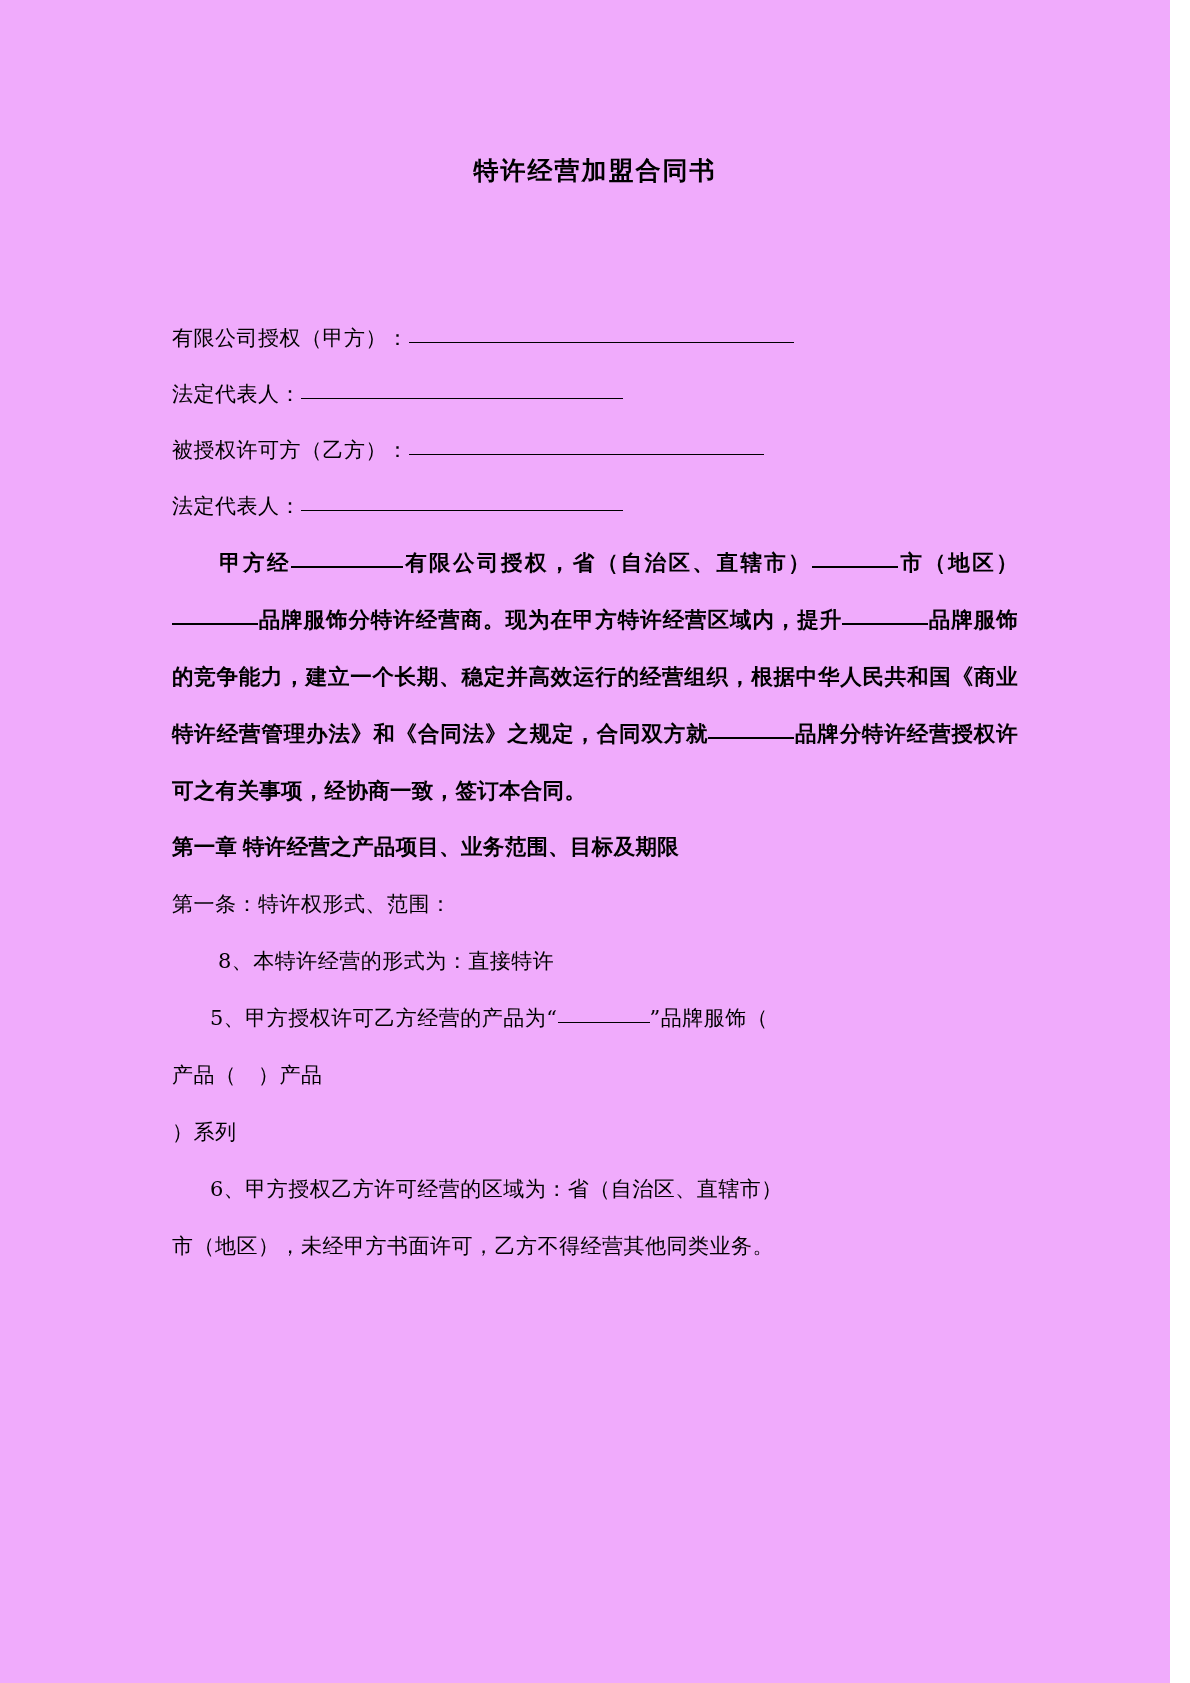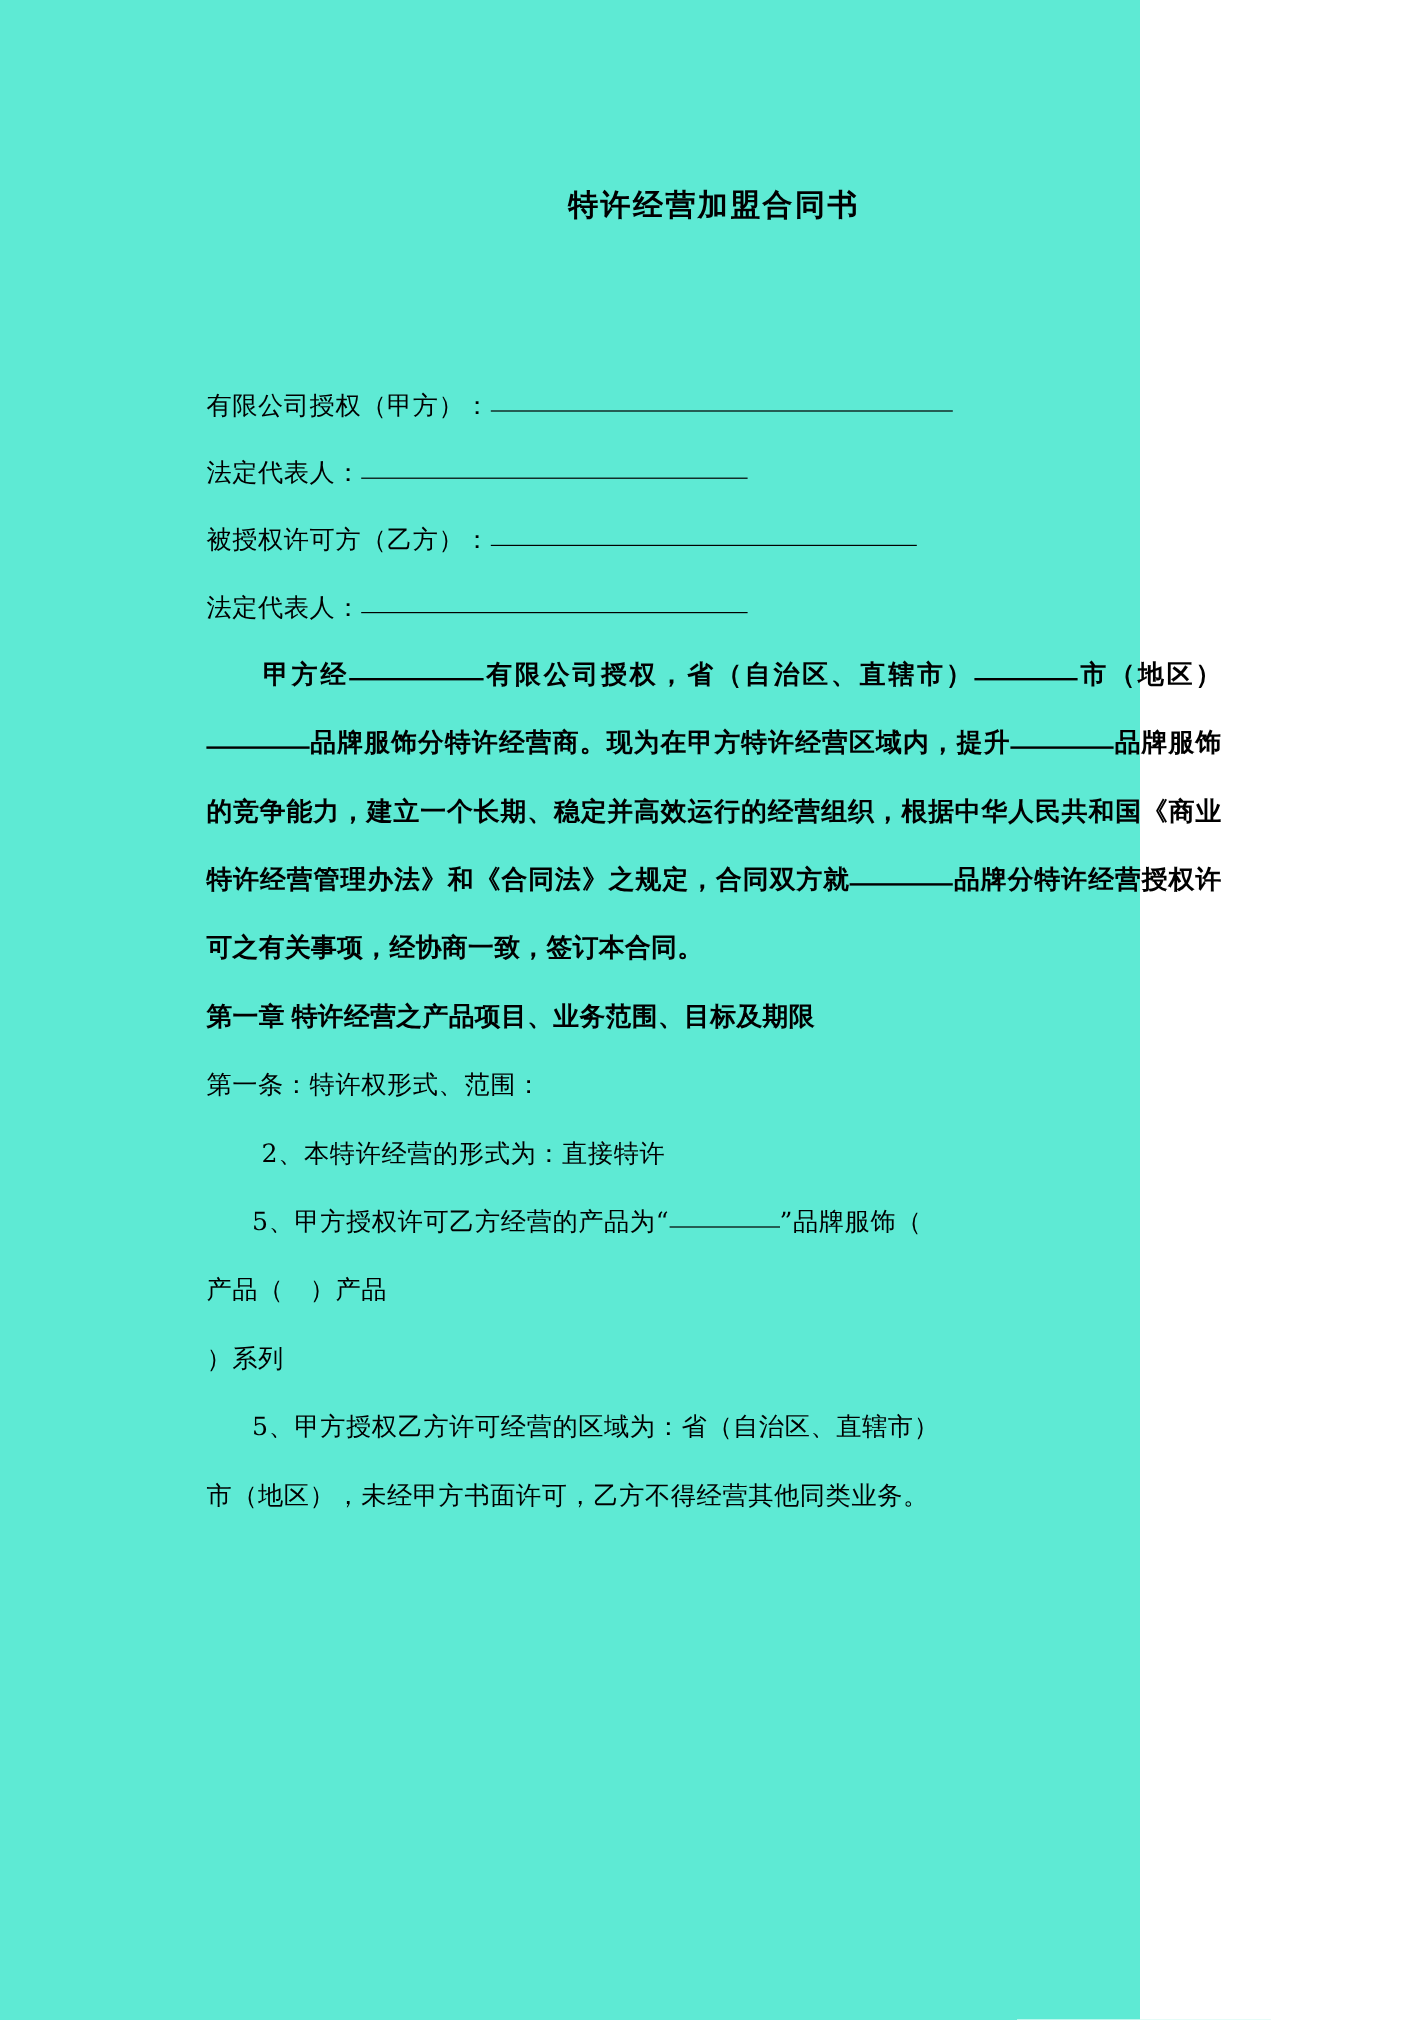--- a/index.html
+++ b/index.html
@@ -9,23 +9,23 @@
   }
   body {
     width: 1190px;
     height: 1683px;
     font-family: "DejaVu Serif", "Liberation Serif", serif;
     color: #000000;
     position: relative;
     overflow: hidden;
   }
   .page {
-    width: 950px;
+    width: 1170px;
     height: 1683px;
-    background: #5eead4;
+    background: #f0abfc;
     position: relative;
     box-sizing: border-box;
     padding: 0;
   }
   .content {
     position: absolute;
     left: 172px;
     top: 0;
     width: 846px;
   }
@@ -163,27 +163,27 @@
     <div class="field-row">
       <span class="field-label">法定代表人：</span><span class="blank blank-lg"></span>
     </div>
 
     <p class="body-para"><span class="indent"></span><span>甲方经</span><span class="b-blank b-blank-a"></span><span>有限公司授权，省（自治区、直辖市）</span><span class="b-blank b-blank-b"></span><span>市（地区）</span><span class="b-blank b-blank-b"></span><span>品牌服饰分特许经营商。现为在甲方特许经营区域内，提升</span><span class="b-blank b-blank-b"></span><span>品牌服饰的竞争能力，建立一个长期、稳定并高效运行的经营组织，根据中华人民共和国《商业特许经营管理办法》和《合同法》之规定，合同双方就</span><span class="b-blank b-blank-b"></span><span>品牌分特许经营授权许可之有关事项，经协商一致，签订本合同。</span></p>
 
     <p class="chapter-heading">第一章 特许经营之产品项目、业务范围、目标及期限</p>
 
     <p class="clause">第一条：特许权形式、范围：</p>
 
-    <p class="item"><span class="indent1"></span><span>2、本特许经营的形式为：直接特许</span></p>
+    <p class="item"><span class="indent1"></span><span>8、本特许经营的形式为：直接特许</span></p>
 
     <p class="item"><span class="indent2"></span><span>5、甲方授权许可乙方经营的产品为“</span><span class="i-blank"></span><span>”品牌服饰（</span></p>
 
     <p class="flow">产品（   ）产品</p>
 
     <p class="flow">）系列</p>
 
-    <p class="item"><span class="indent2"></span><span>5、甲方授权乙方许可经营的区域为：省（自治区、直辖市）</span></p>
+    <p class="item"><span class="indent2"></span><span>6、甲方授权乙方许可经营的区域为：省（自治区、直辖市）</span></p>
 
     <p class="flow">市（地区），未经甲方书面许可，乙方不得经营其他同类业务。</p>
 
 
   </div>
 </div>
 
 </body></html>

